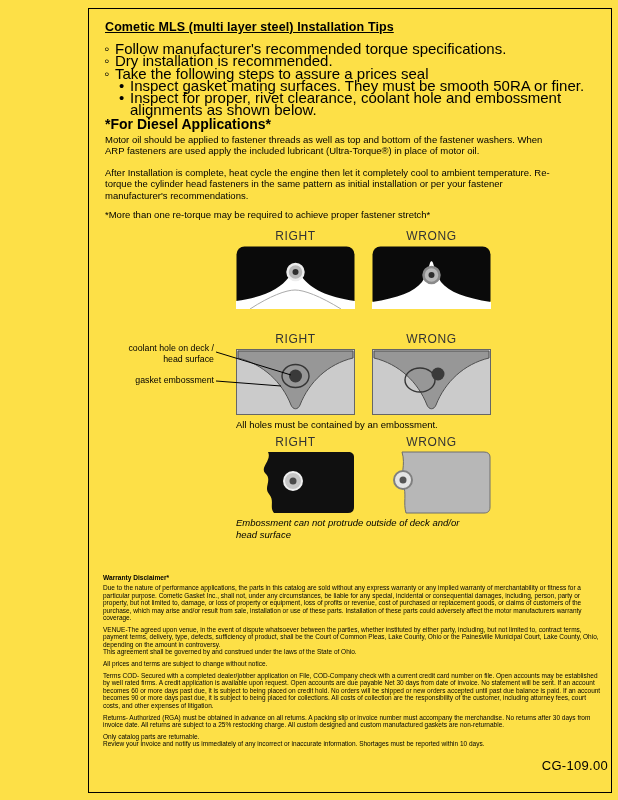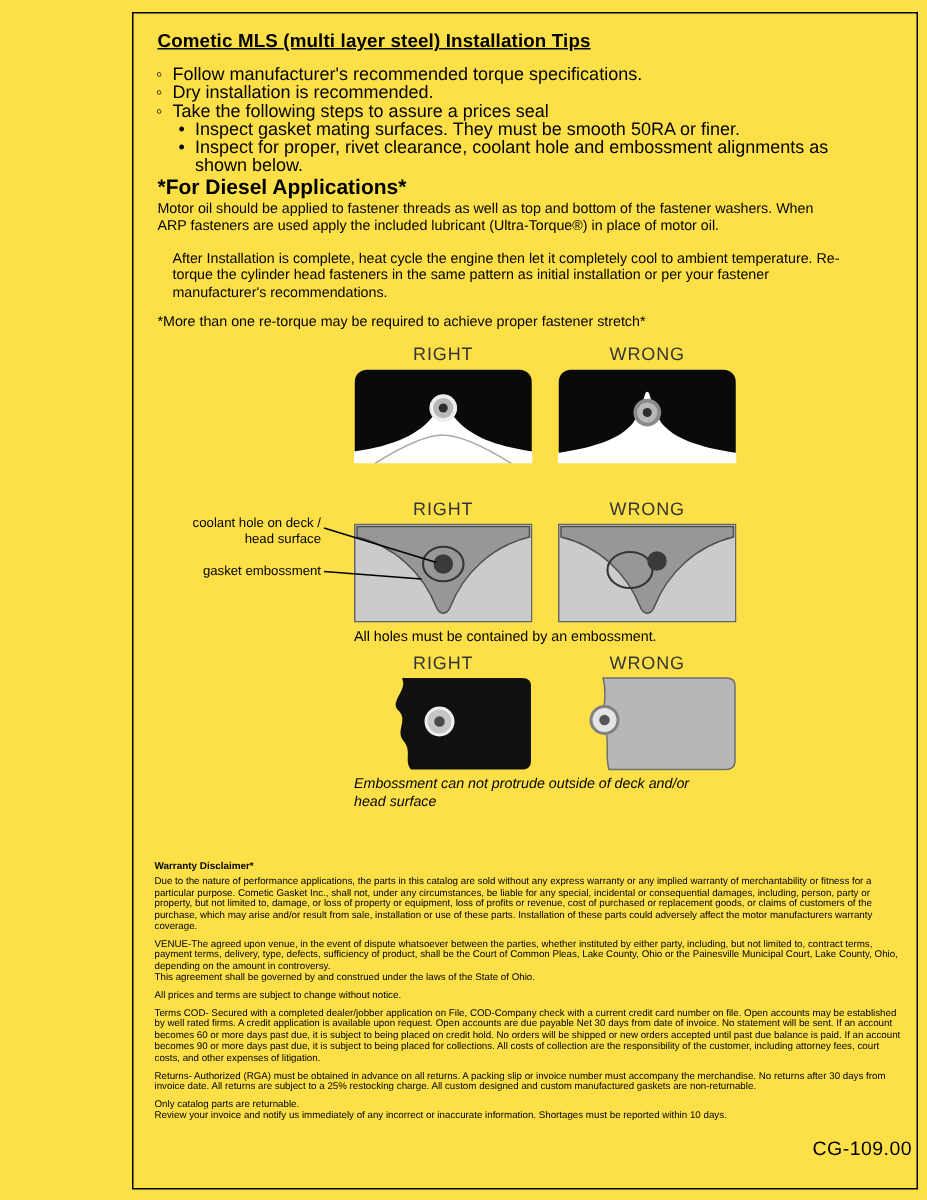--- a/index.html
+++ b/index.html
@@ -4,30 +4,30 @@
 <style>
   * { margin:0; padding:0; box-sizing:border-box; }
   html,body { background:#fff; }
   body { width:618px; height:800px; font-family:"Liberation Sans", sans-serif; color:#000; }
   .page { position:relative; width:618px; height:800px; background:#fde047; overflow:hidden; }
   .abs { position:absolute; }
   .frame { left:88px; top:8px; width:524px; height:785px; border:1.5px solid #000; }
 
   .title { left:105px; top:20px; font-size:12.5px; font-weight:bold; text-decoration:underline; letter-spacing:0.1px; }
 
-  .tips { left:104px; top:43px; width:485px; list-style:none; font-size:12px; }
+  .tips { left:104px; top:43px; width:485px; list-style:none; font-size:15px; }
   .tip { position:relative; padding-left:11px; line-height:12.3px; }
   .tip::before { content:"◦"; position:absolute; left:0; top:0; }
   .tip.lvl2 { margin-left:15px; }
   .tip.lvl2::before { content:"•"; }
 
   .diesel-h { left:105px; top:116px; font-size:14px; font-weight:bold; }
   .body-p { left:105px; width:452px; font-size:9.5px; line-height:11.3px; }
   .para1 { top:134px; }
-  .para2 { top:167px;margin-left:10px; }
+  .para2 { top:167px; }
   .note { left:105px; top:209px; font-size:9.5px; }
 
   .col-label { width:119px; text-align:center; font-size:12px; color:#333; letter-spacing:0.6px; }
   .cl-left { left:236px; } .cl-right { left:372px; }
   .r1 { top:229px; } .r2 { top:332px; } .r3 { top:435px; }
 
   .dimg { width:119px; display:block; }
   .di-left { left:236px; } .di-right { left:372px; }
   .i1 { top:246px; height:63px; }
   .i2 { top:349px; height:66px; }

